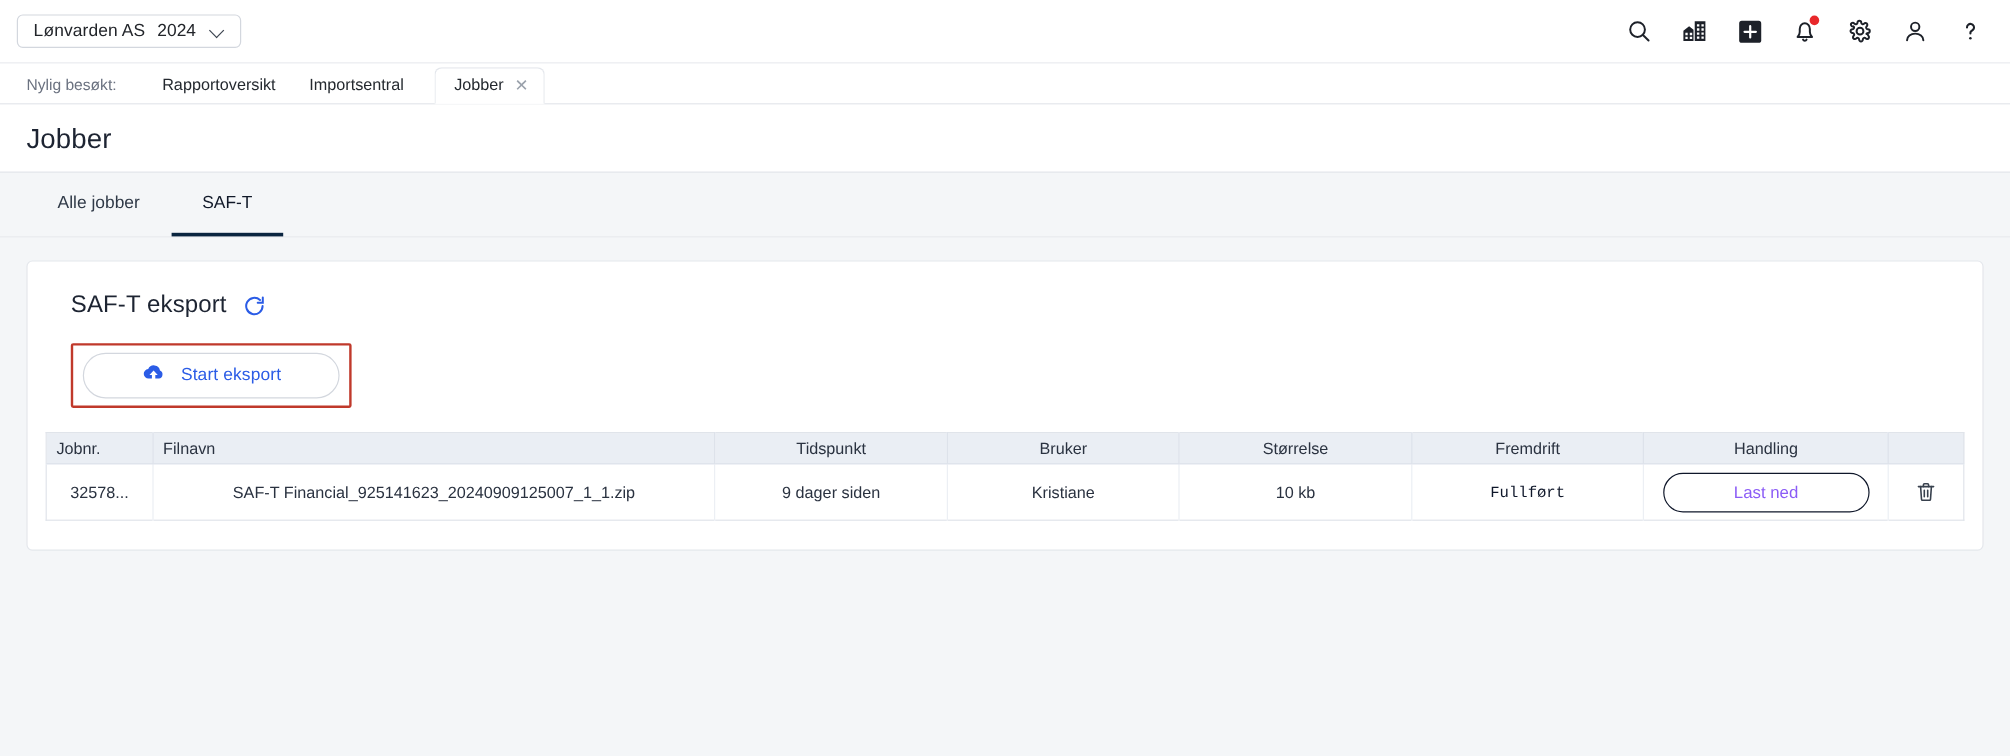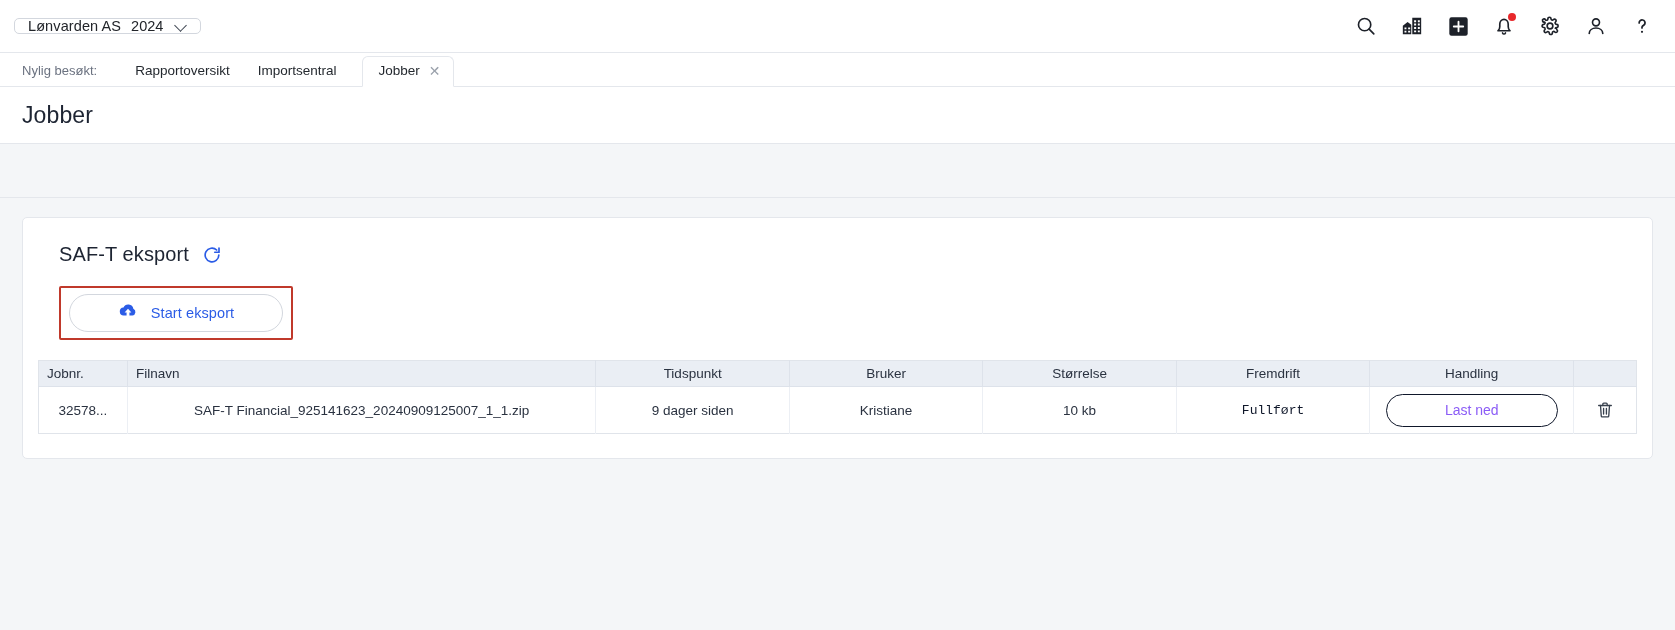--- a/index.html
+++ b/index.html
@@ -24,21 +24,21 @@
     display: flex;
     align-items: center;
     padding: 0 16px 0 14px;
     background: #fff;
     border-bottom: 1px solid #e4e7ec;
   }
   .company-select {
     display: flex;
     align-items: center;
     gap: 10px;
-    height: 16px;
+    height: 28px;
     padding: 0 12px 0 13px;
     border: 1px solid #d3d7de;
     border-radius: 5px;
     background: #fff;
     cursor: pointer;
     white-space: nowrap;
   }
   .company-name { font-size: 14.5px; color: #22252a; letter-spacing: .1px; }
   .company-year { font-size: 14.5px; color: #22252a; }
   .chev {
@@ -379,20 +379,26 @@
       <span>Jobber</span>
       <span class="tab-close">✕</span>
     </span>
   </div>
 
   <div class="page-title-wrap">
     <h1 class="page-title">Jobber</h1>
   </div>
 
   <div class="subtabs-wrap">
+    <div class="subtab">
+      <span>Alle jobber</span>
+    </div>
+    <div class="subtab active">
+      <span>SAF-T</span>
+    </div>
   </div>
 
   <div class="content">
     <div class="card">
 
       <div class="card-head">
         <span class="card-title">SAF-T eksport</span>
         <span class="refresh-btn">
           <svg width="20" height="20" viewBox="0 0 24 24" fill="none" stroke="currentColor" stroke-width="2" stroke-linecap="round">
             <path d="M20.2 12a8.2 8.2 0 11-2.6-6"></path>

